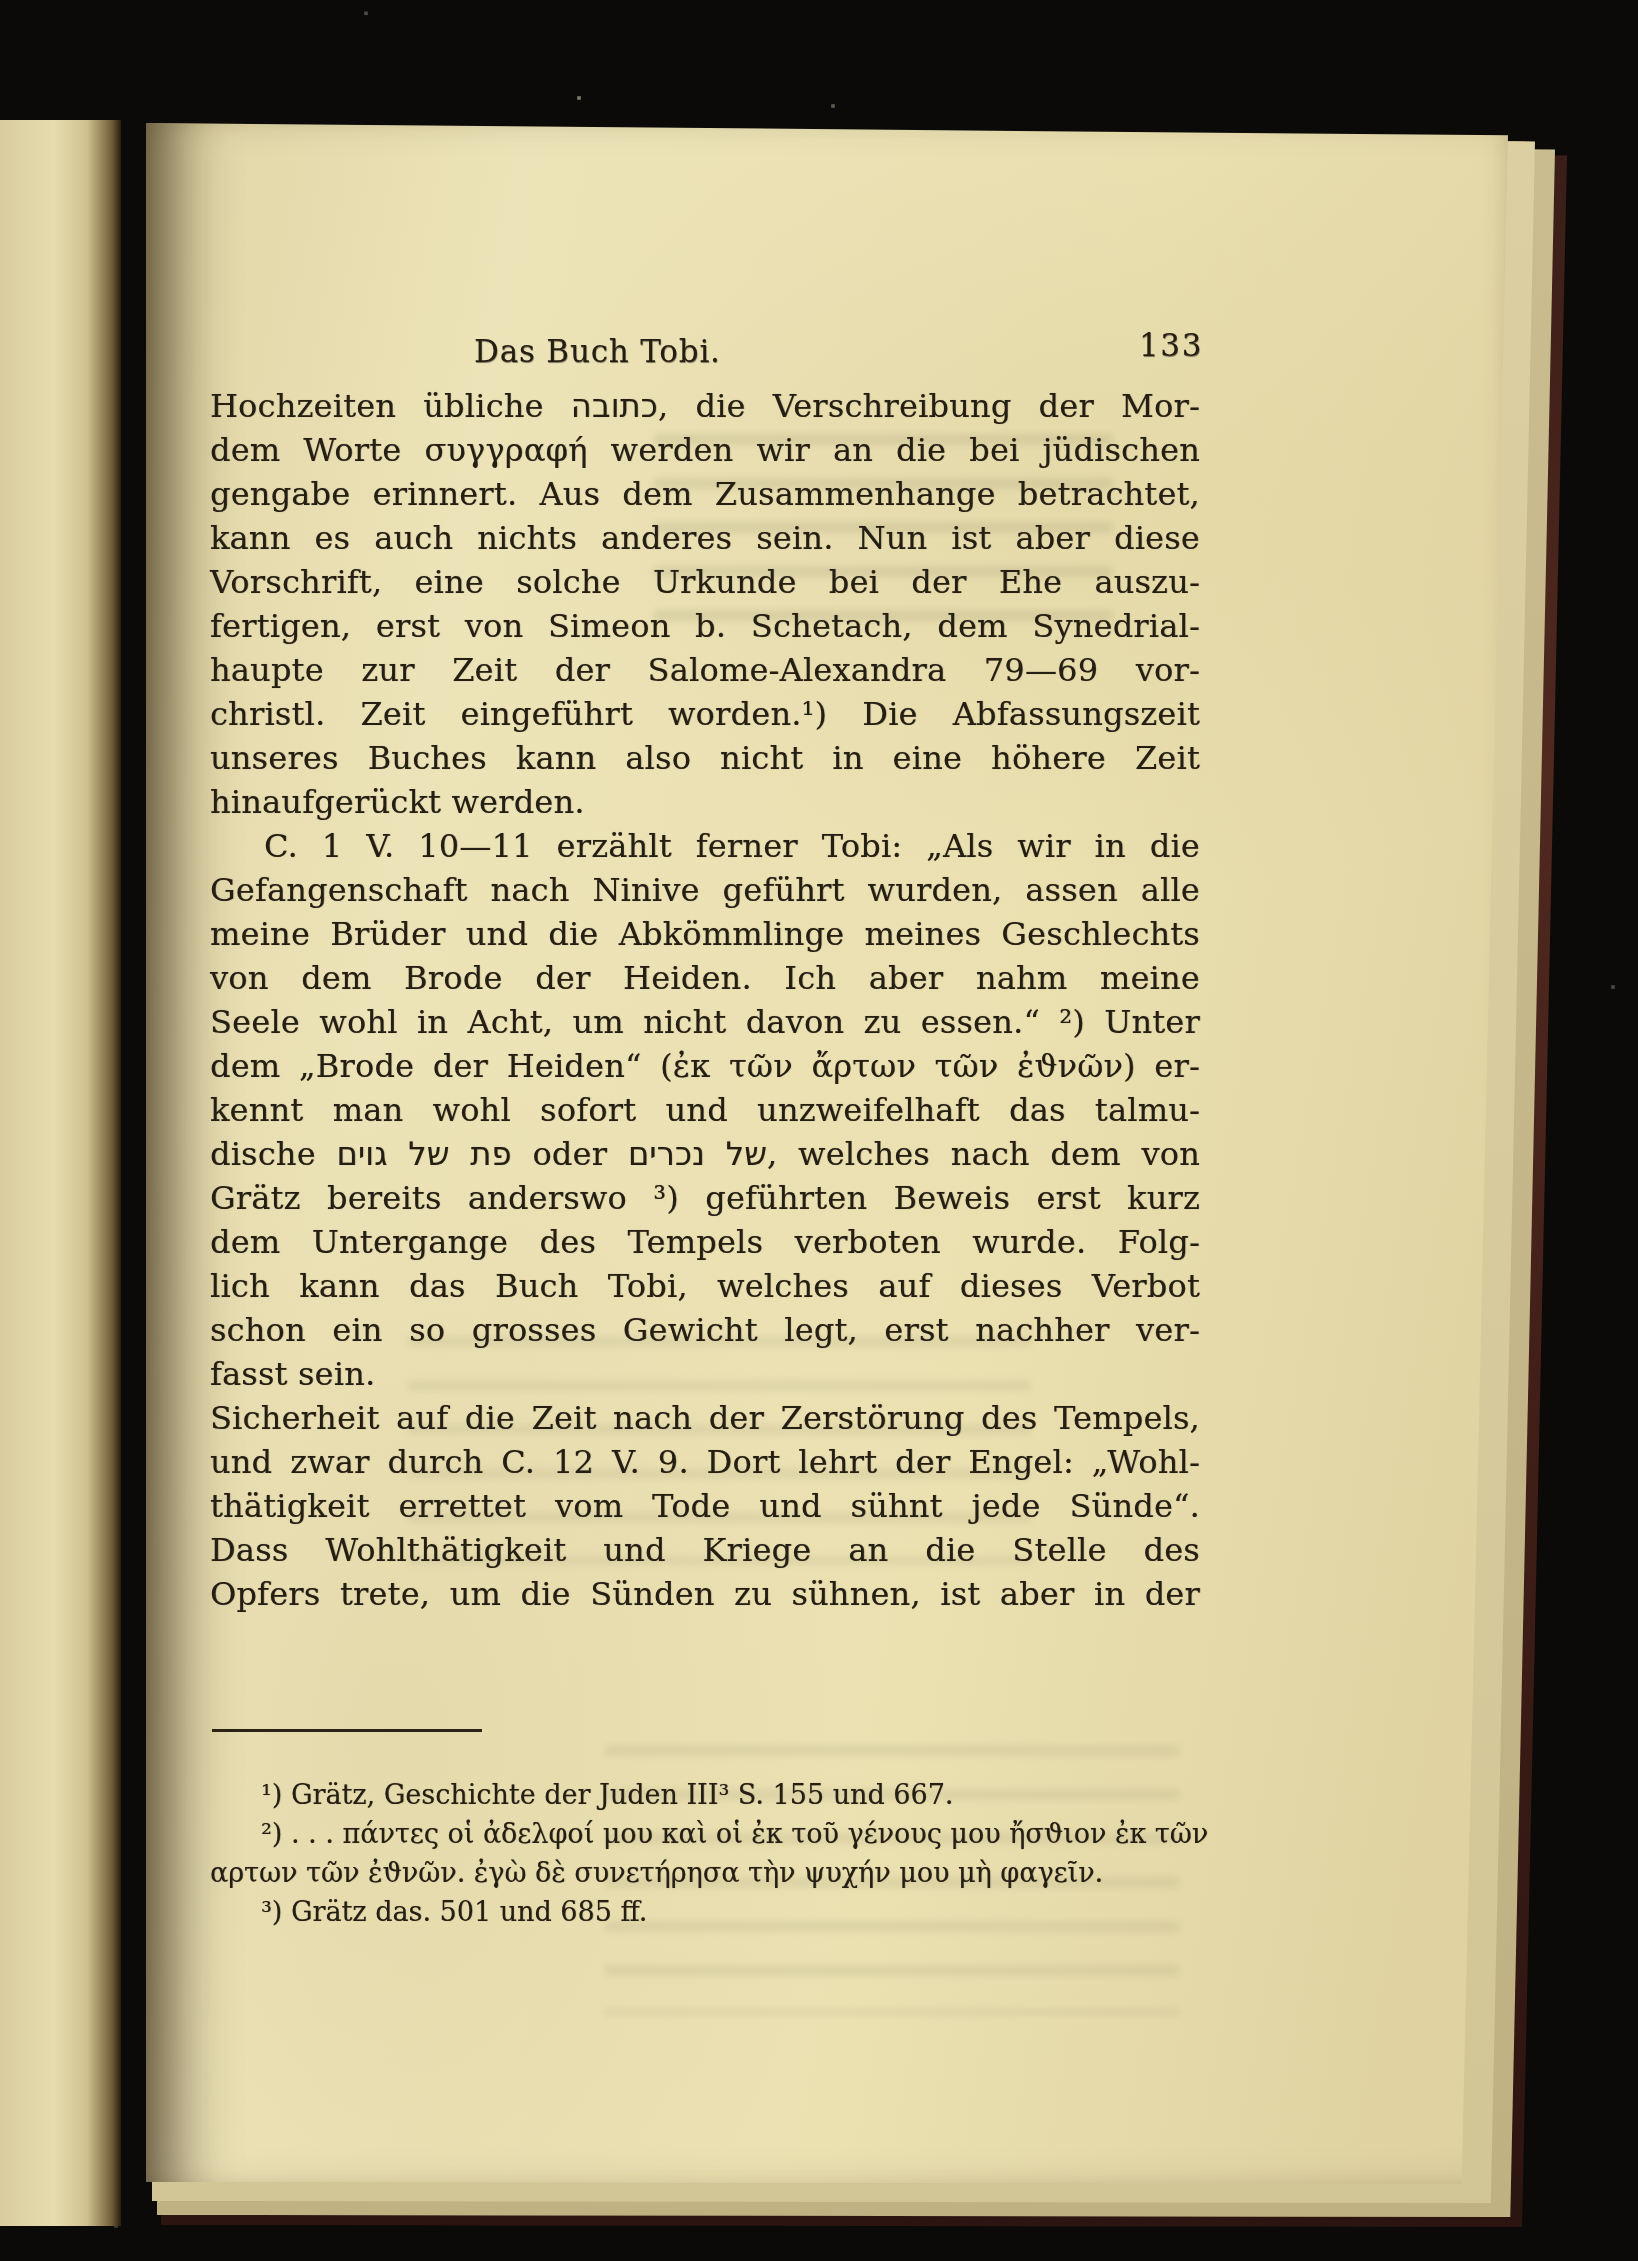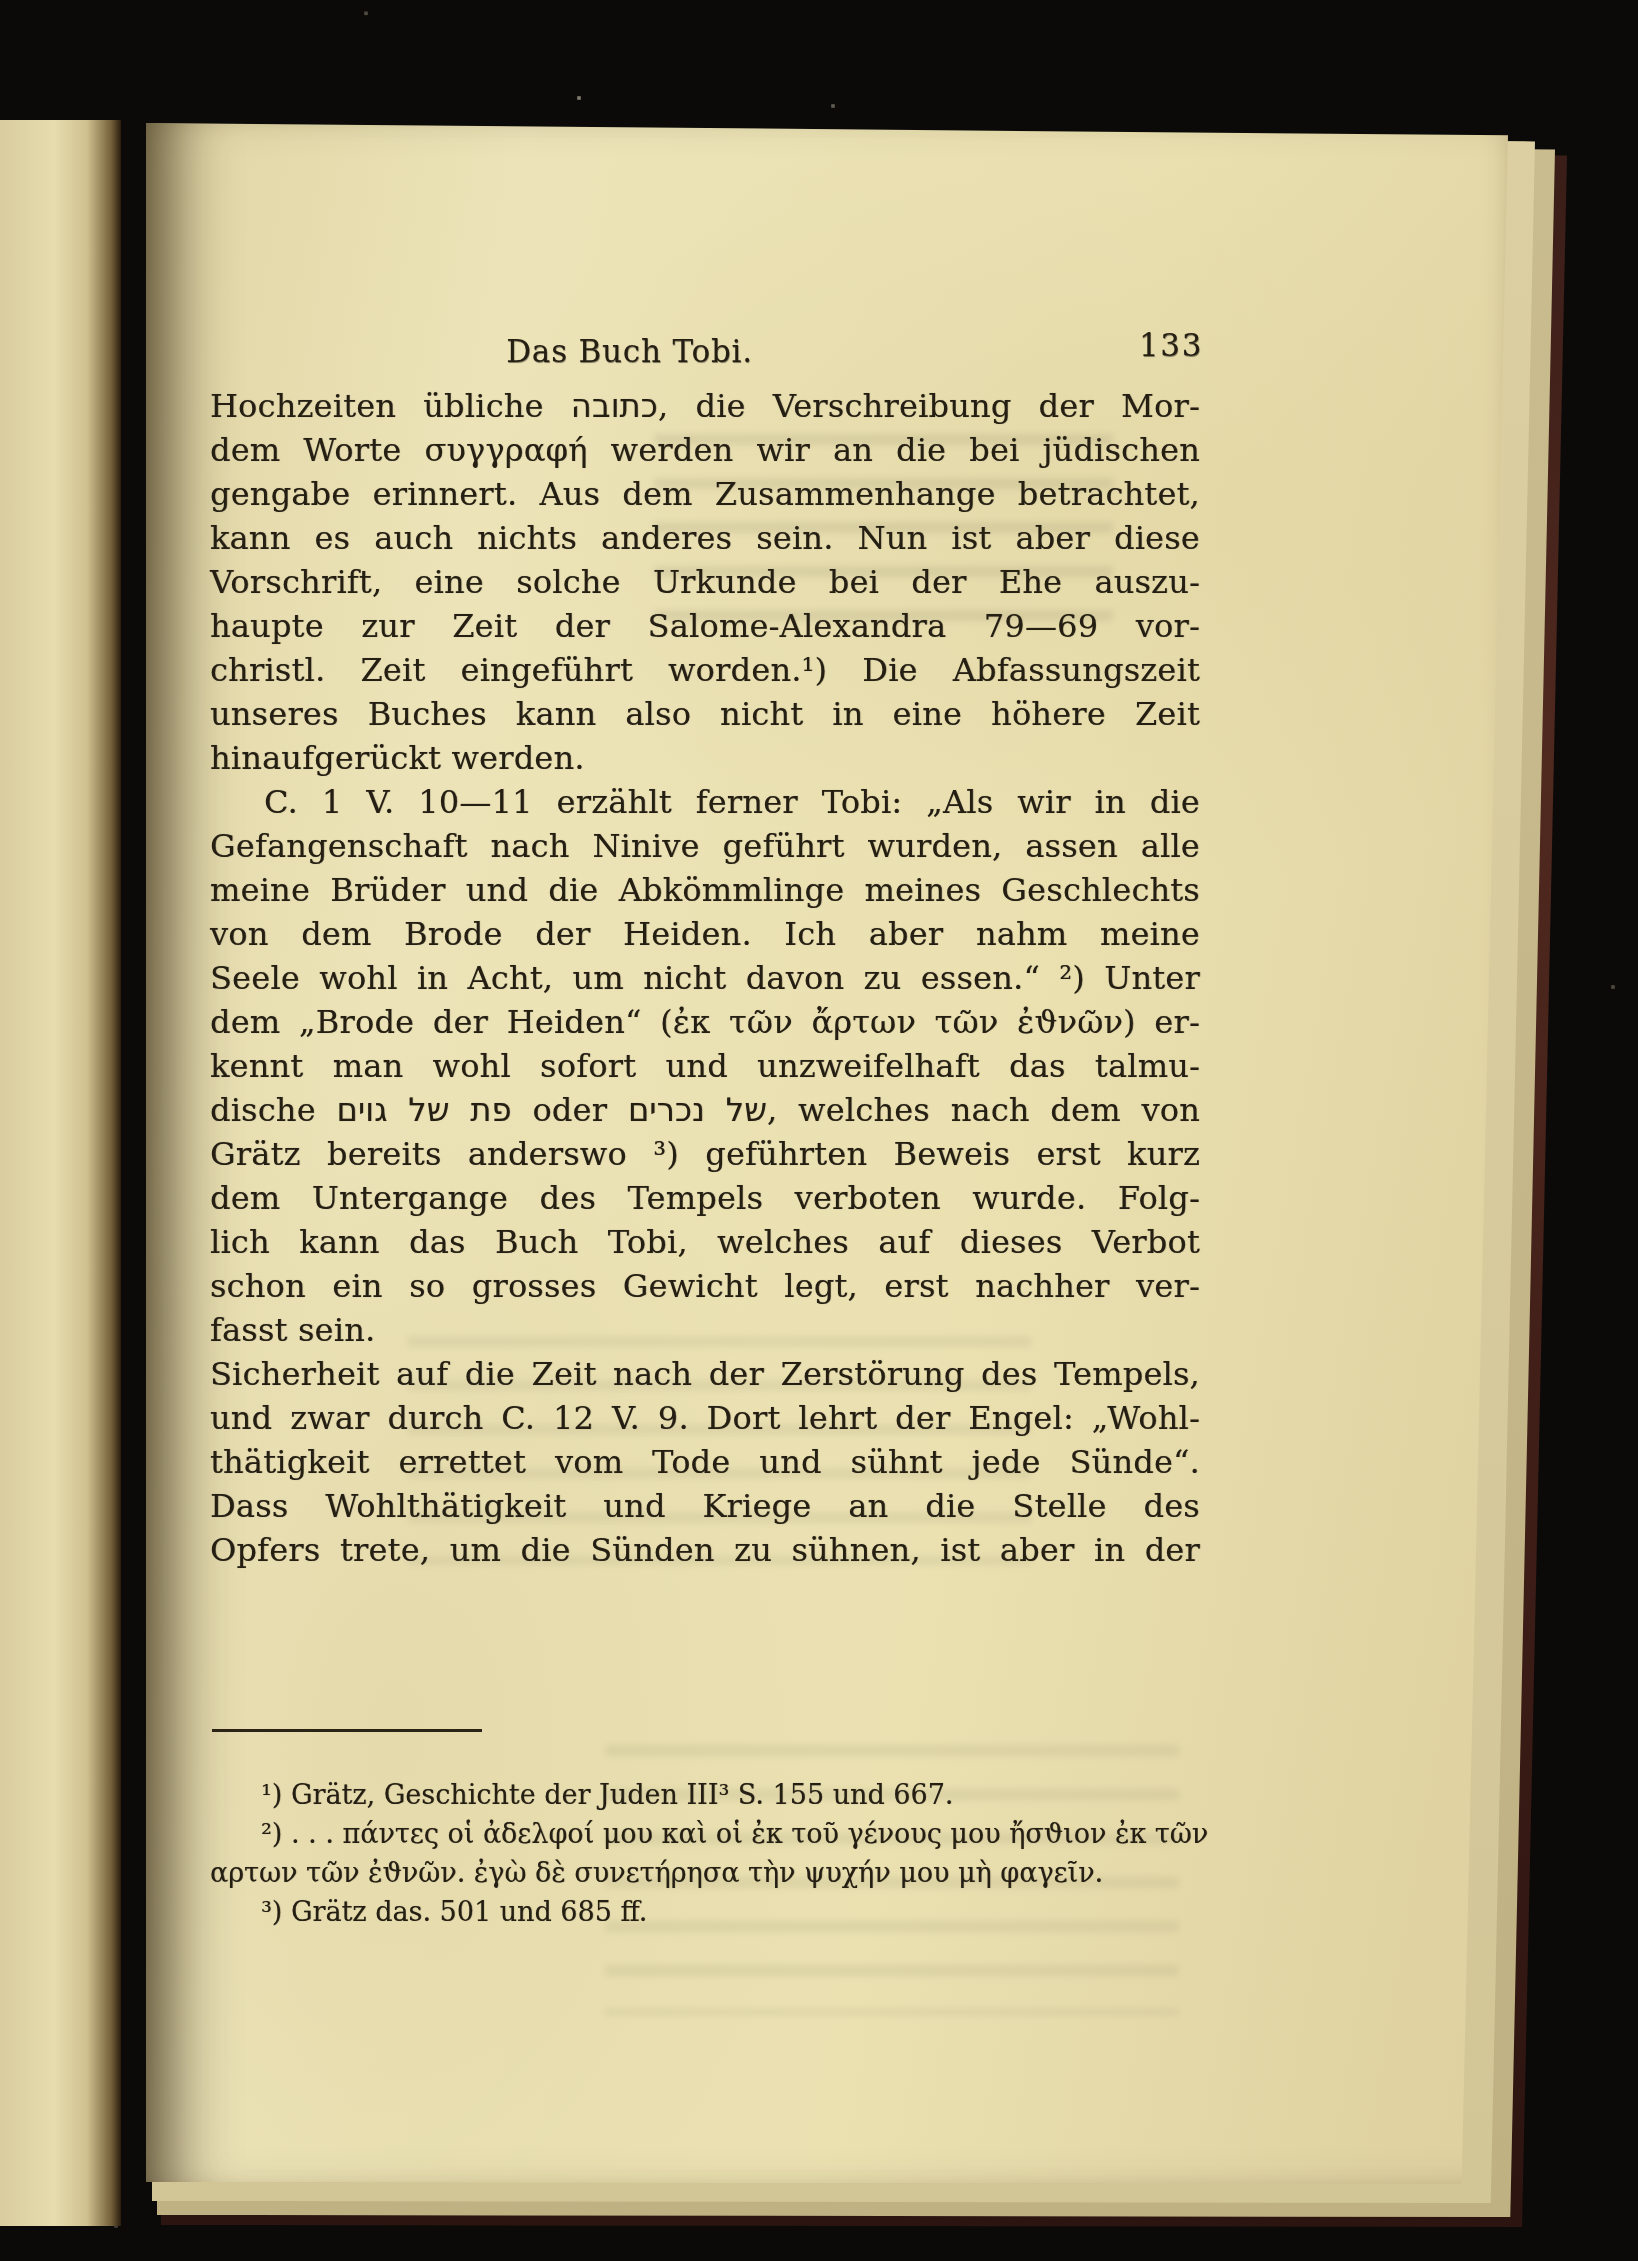--- a/index.html
+++ b/index.html
@@ -35,21 +35,21 @@
     clip-path:polygon(0 0,100% 0.6%,96.6% 100%,0 99.9%);
     box-shadow:inset 66px 0 66px -45px rgba(44,30,10,.8), inset -11.5px 0 28px -16.4px rgba(120,100,60,.45);
     color:#241e13;}
   
   .ghost{position:absolute;filter:blur(3.3px);opacity:.28;pointer-events:none;
     background:repeating-linear-gradient(180deg, rgba(118,116,86,.5) 0 10.7px, rgba(0,0,0,0) 10.7px 44px);}
   .g1{left:508px;top:311px;width:459px;height:205px;}
   .g2{left:262px;top:1213px;width:623px;height:229px;opacity:.2;}
   .g3{left:459px;top:1622px;width:574px;height:270px;opacity:.22;}
   
-  .header-title{position:absolute;left:328px;top:210px;width:279px;text-align:right;
+  .header-title{position:absolute;left:328px;top:210px;width:279px;text-align:left;
     font-size:31px;letter-spacing:0.8px;text-shadow:0.5px 0.5px 0.7px rgba(36,30,19,.55);}
   .page-num{position:absolute;left:993px;top:204px;font-size:31px;letter-spacing:1.6px;
     text-shadow:0.5px 0.5px 0.7px rgba(36,30,19,.55);}
   
   .body-text{position:absolute;left:64px;top:261px;width:990px;
     font-size:32px;line-height:44px;letter-spacing:0.2px;
     text-shadow:0.4px 0.4px 0.7px rgba(36,30,19,.5);}
   .line{text-align:justify;text-align-last:justify;height:44px;}
   .line.end{text-align-last:left;}
   .line.ind{text-indent:54px;}
@@ -76,20 +76,21 @@
 
   <div class="header-title">Das Buch Tobi.</div>
   <div class="page-num">133</div>
 
   <div class="body-text">
     <div class="line">Hochzeiten übliche כתובה, die Verschreibung der Mor-</div>
     <div class="line">dem Worte συγγραφή werden wir an die bei jüdischen</div>
     <div class="line">gengabe erinnert.  Aus dem Zusammenhange betrachtet,</div>
     <div class="line">kann es auch nichts anderes sein.  Nun ist aber diese</div>
     <div class="line">Vorschrift, eine solche Urkunde bei der Ehe auszu-</div>
+    <div class="line">fertigen, erst von Simeon b. Schetach, dem Synedrial-</div>
     <div class="line">haupte zur Zeit der Salome-Alexandra 79—69 vor-</div>
     <div class="line">christl. Zeit eingeführt worden.¹)  Die Abfassungszeit</div>
     <div class="line">unseres Buches kann also nicht in eine höhere Zeit</div>
     <div class="line end">hinaufgerückt werden.</div>
     <div class="line ind">C. 1 V. 10—11 erzählt ferner Tobi: „Als wir in die</div>
     <div class="line">Gefangenschaft nach Ninive geführt wurden, assen alle</div>
     <div class="line">meine Brüder und die Abkömmlinge meines Geschlechts</div>
     <div class="line">von dem Brode der Heiden.  Ich aber nahm meine</div>
     <div class="line">Seele wohl in Acht, um nicht davon zu essen.“ ²)  Unter</div>
     <div class="line">dem „Brode der Heiden“ (ἐκ τῶν ἄρτων τῶν ἐϑνῶν) er-</div>

